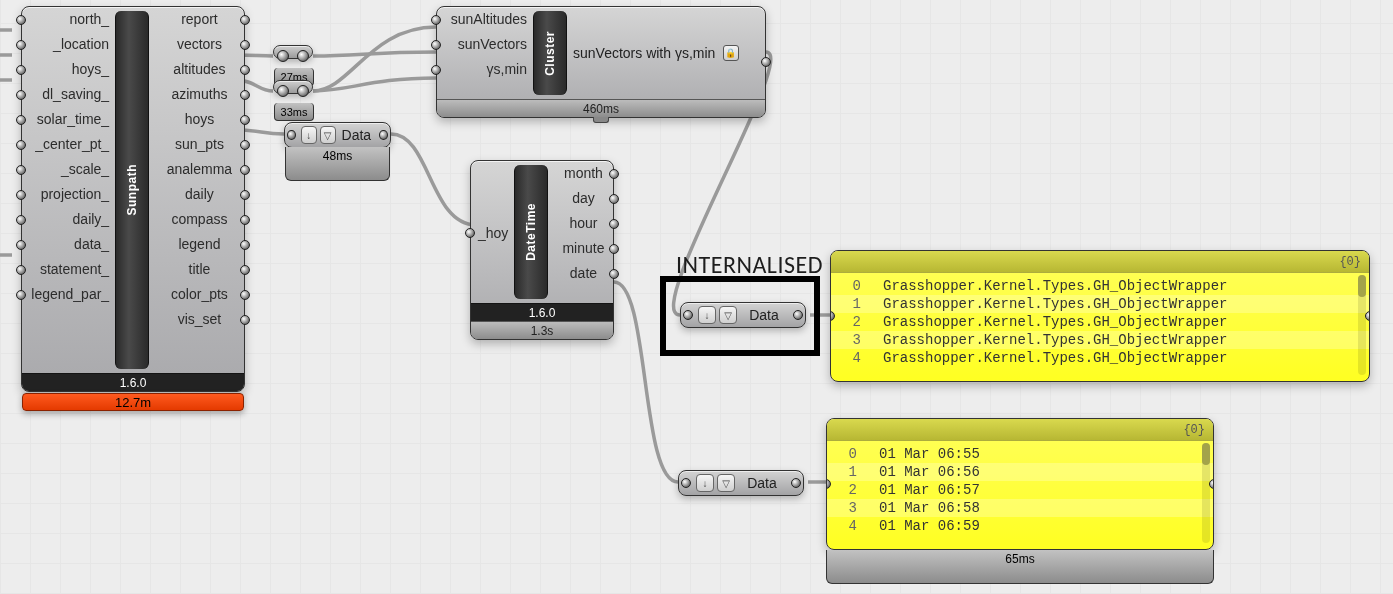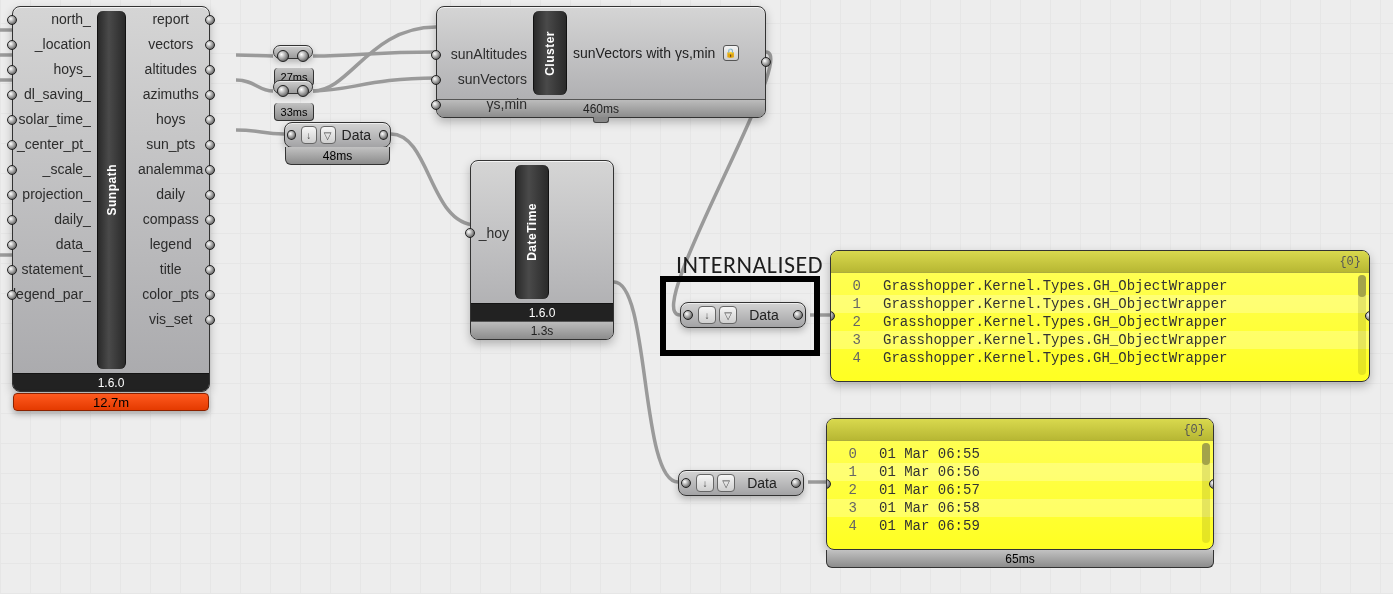--- a/index.html
+++ b/index.html
@@ -108,21 +108,21 @@
     border-radius: 4px;
     border: 1px solid #666;
     background: linear-gradient(#f6f6f6,#cfcfcf);
     margin-left: 3px;
     display: flex; align-items: center; justify-content: center;
     font-size: 10px; color: #444;
   }
   .param-text { flex: 1; text-align: center; font-size: 14px; color: #222; padding: 0 6px; }
   .param-time {
     position: absolute; left: 0; top: 100%; width: 100%;
-    text-align: center; font-size: 12px; height: 18px; line-height: 18px;
+    text-align: center; font-size: 12px; height: 34px; line-height: 18px;
     background: linear-gradient(#c2c2c2,#8c8c8c);
     border: 1px solid #333; border-top: none;
     border-bottom-left-radius: 6px; border-bottom-right-radius: 6px;
   }
 
   
   .outslot {
     display: flex; align-items: center; height: 30px;
     padding-left: 6px;
     font-size: 14px; color: #222;
@@ -227,21 +227,21 @@
   <path class="w" d="M810,315 C820,315 820,315 830,315"></path>
 
   <path class="w" d="M808,482 C818,482 818,482 826,482"></path>
 
   <path class="w" d="M0,30  C6,30  6,30  12,30"></path>
   <path class="w" d="M0,55  C6,55  6,55  12,55"></path>
   <path class="w" d="M0,80  C6,80  6,80  12,80"></path>
   <path class="w" d="M0,255 C6,255 6,255 12,255"></path>
 </svg>
 
-<div class="comp" style="left:12px; top:6px; width:198px; height:386px;">
+<div class="comp" style="left:21px; top:6px; width:224px; height:386px;">
   <div style="display:flex; height:calc(100% - 18px);">
     <div class="iolist in" style="width:94px;">
       <div><span class="grip"></span><span>north_</span></div>
       <div><span class="grip"></span><span>_location</span></div>
       <div><span class="grip"></span><span>hoys_</span></div>
       <div><span class="grip"></span><span>dl_saving_</span></div>
       <div><span class="grip"></span><span>solar_time_</span></div>
       <div><span class="grip"></span><span>_center_pt_</span></div>
       <div><span class="grip"></span><span>_scale_</span></div>
       <div><span class="grip"></span><span>projection_</span></div>
@@ -288,21 +288,21 @@
   <span class="grip"></span>
   <span class="ico-btn">↓</span>
   <span class="ico-btn">▽</span>
   <span class="param-text">Data</span>
   <span class="grip"></span>
   <div class="param-time">48ms</div>
 </div>
 
 <div class="comp" style="left:436px; top:6px; width:330px; height:112px;">
   <div style="display:flex; height:calc(100% - 18px);">
-    <div class="iolist in" style="width:96px;margin-top:35px;">
+    <div class="iolist in" style="width:96px;">
       <div><span class="grip"></span><span>sunAltitudes</span></div>
       <div><span class="grip"></span><span>sunVectors</span></div>
       <div><span class="grip"></span><span>γs,min</span></div>
     </div>
     <div class="spine" style="width:34px; border-radius:6px; margin:4px 0;">
       <span class="vtext">Cluster</span>
     </div>
     <div style="flex:1; display:flex; flex-direction:column; justify-content:center;">
       <div class="outslot">
         <span>sunVectors with γs,min</span>
@@ -316,20 +316,27 @@
 </div>
 
 <div class="comp" style="left:470px; top:160px; width:144px; height:180px;">
   <div style="display:flex; height:calc(100% - 36px);">
     <div class="iolist in" style="width:44px; height:144px; display:flex; flex-direction:column; justify-content:center;">
       <div><span class="grip"></span><span>_hoy</span></div>
     </div>
     <div class="spine" style="width:34px; border-radius:6px; margin:4px 0;">
       <span class="vtext">DateTime</span>
     </div>
+    <div class="iolist out" style="width:66px;">
+      <div><span>month</span><span class="grip"></span></div>
+      <div><span>day</span><span class="grip"></span></div>
+      <div><span>hour</span><span class="grip"></span></div>
+      <div><span>minute</span><span class="grip"></span></div>
+      <div><span>date</span><span class="grip"></span></div>
+    </div>
   </div>
   <div class="version-bar" style="border-radius:0;">1.6.0</div>
   <div class="time-bar">1.3s</div>
 </div>
 
 <div class="annot" style="left:676px; top:250px;">INTERNALISED</div>
 <div class="highlight-box" style="left:660px; top:276px; width:160px; height:80px;"></div>
 
 <div class="param" style="left:680px; top:302px; width:126px; height:26px;">
   <span class="grip"></span>

